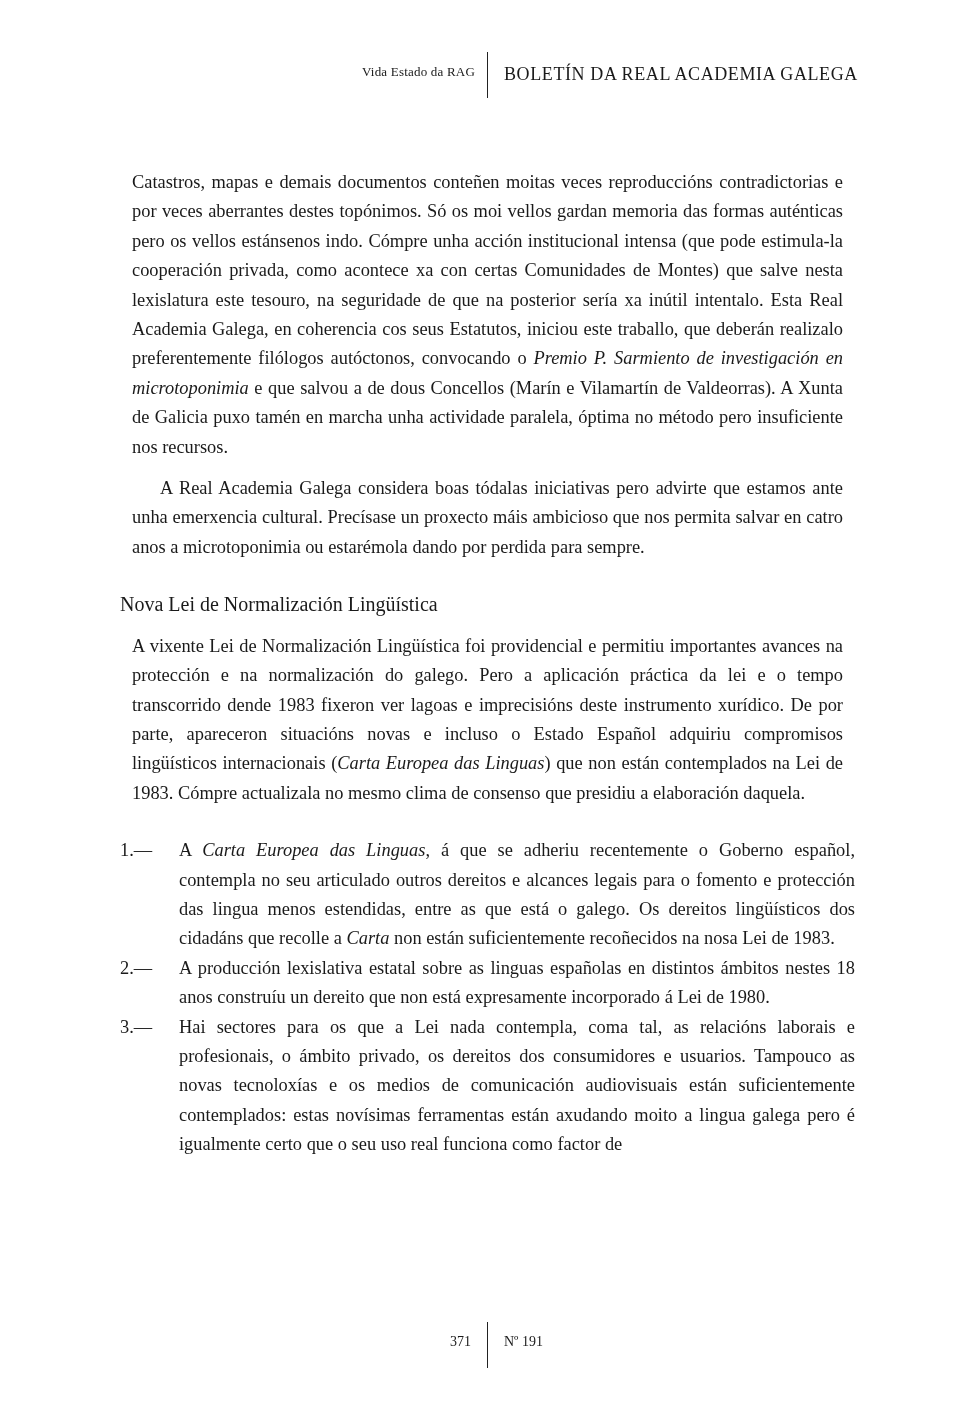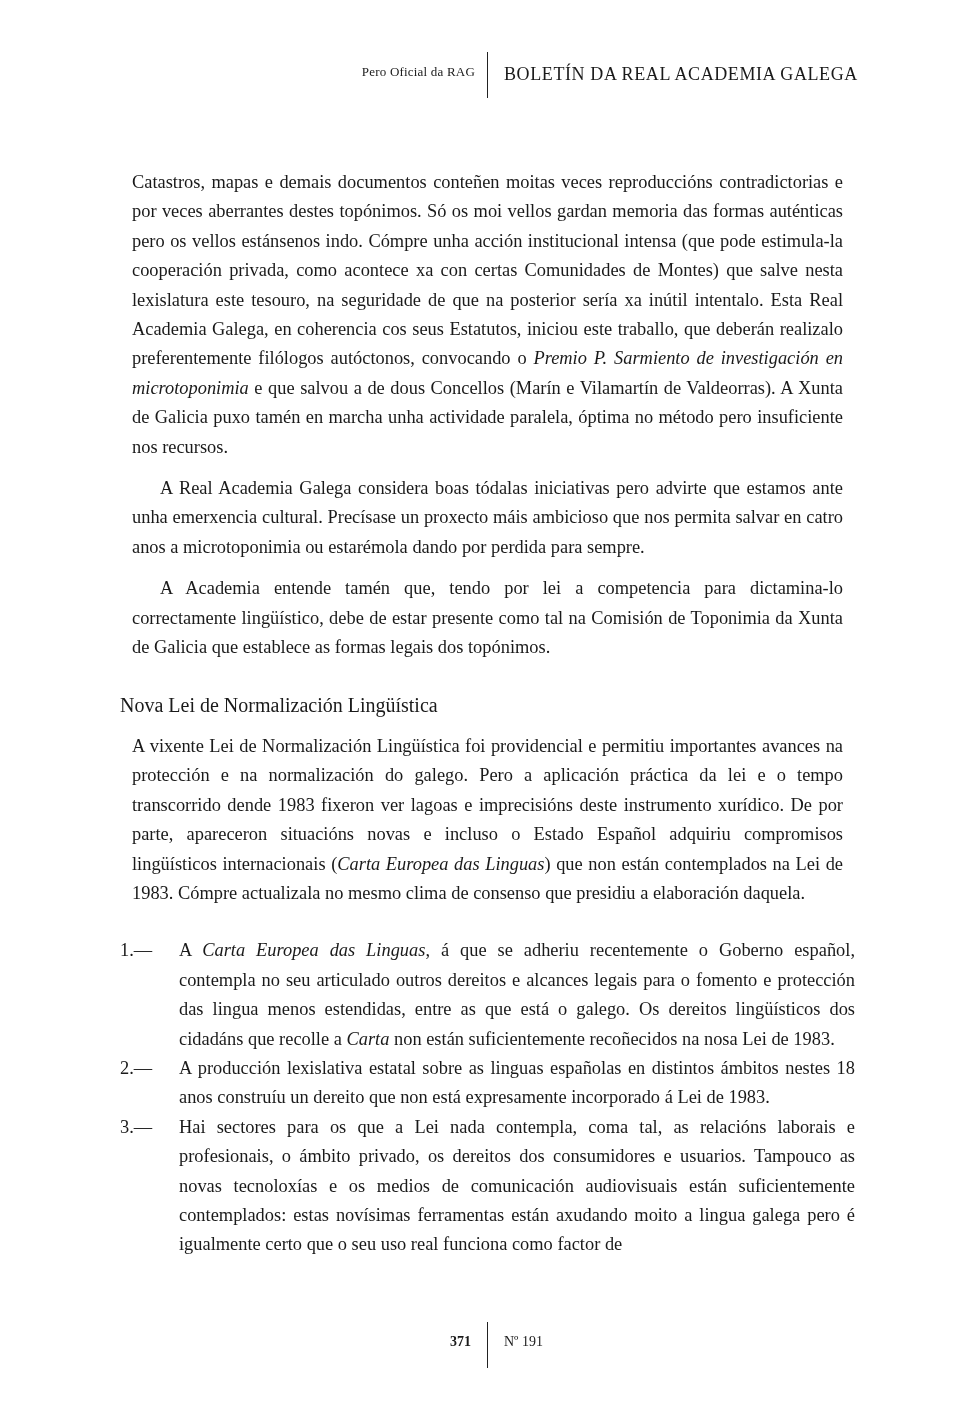--- a/index.html
+++ b/index.html
@@ -23,50 +23,49 @@
     .content p.indent { text-indent: 28px; }
     .content em { font-style: italic; }
     .section-title {
       margin-top: 28px; font-weight: normal; font-size: 20px; line-height: 29.4px;
     }
     .list { margin-top: 28px; }
     .list-item { position: relative; padding-left: 59px; }
     .list-num { position: absolute; left: 0; top: 0; white-space: nowrap; }
     .footer { position: absolute; top: 1322px; left: 0; width: 975px; height: 46px; }
     .page-number {
-      position: absolute; right: 504px; top: 12px; font-weight: bold; font-size: 14px;
+      position: absolute; right: 504px; top: 12px; font-weight: normal; font-size: 14px;
     }
     .footer-divider { position: absolute; left: 487px; top: 0; width: 1px; height: 46px; background: #222; }
     .issue-number { position: absolute; left: 504px; top: 12px; font-size: 14px; }
   </style>
 </head>
 <body>
 
 <div class="header">
-  <span class="header-left">Pero Oficial da RAG</span>
+  <span class="header-left">Vida Estado da RAG</span>
   <span class="header-divider"></span>
   <span class="header-right">BOLETÍN DA REAL ACADEMIA GALEGA</span>
 </div>
 
 <div class="content">
   <p><span>Catastros, mapas e demais documentos conteñen moitas veces reproduccións contradictorias e por veces aberrantes destes topónimos. Só os moi vellos gardan memoria das formas auténticas pero os vellos estánsenos indo. Cómpre unha acción institucional intensa (que pode estimula-la cooperación privada, como acontece xa con certas Comunidades de Montes) que salve nesta lexislatura este tesouro, na seguridade de que na posterior sería xa inútil intentalo. Esta Real Academia Galega, en coherencia cos seus Estatutos, iniciou este traballo, que deberán realizalo preferentemente filólogos autóctonos, convocando o </span><em>Premio P. Sarmiento de investigación en microtoponimia</em><span> e que salvou a de dous Concellos (Marín e Vilamartín de Valdeorras). A Xunta de Galicia puxo tamén en marcha unha actividade paralela, óptima no método pero insuficiente nos recursos.</span></p>
   <p class="indent">A Real Academia Galega considera boas tódalas iniciativas pero advirte que estamos ante unha emerxencia cultural. Precísase un proxecto máis ambicioso que nos permita salvar en catro anos a microtoponimia ou estarémola dando por perdida para sempre.</p>
-  <p class="indent">A Academia entende tamén que, tendo por lei a competencia para dictamina-lo correctamente lingüístico, debe de estar presente como tal na Comisión de Toponimia da Xunta de Galicia que establece as formas legais dos topónimos.</p>
 
   <div class="section-title">Nova Lei de Normalización Lingüística</div>
   <p><span>A vixente Lei de Normalización Lingüística foi providencial e permitiu importantes avances na protección e na normalización do galego. Pero a aplicación práctica da lei e o tempo transcorrido dende 1983 fixeron ver lagoas e imprecisións deste instrumento xurídico. De por parte, apareceron situacións novas e incluso o Estado Español adquiriu compromisos lingüísticos internacionais (</span><em>Carta Europea das Linguas</em><span>) que non están contemplados na Lei de 1983. Cómpre actualizala no mesmo clima de consenso que presidiu a elaboración daquela.</span></p>
 
   <div class="list">
     <div class="list-item">
       <span class="list-num">1.—</span>
       <span>A </span><em>Carta Europea das Linguas</em><span>, á que se adheriu recentemente o Goberno español, contempla no seu articulado outros dereitos e alcances legais para o fomento e protección das lingua menos estendidas, entre as que está o galego. Os dereitos lingüísticos dos cidadáns que recolle a </span><em>Carta</em><span> non están suficientemente recoñecidos na nosa Lei de 1983.</span>
     </div>
     <div class="list-item">
       <span class="list-num">2.—</span>
-      <span>A producción lexislativa estatal sobre as linguas españolas en distintos ámbitos nestes 18 anos construíu un dereito que non está expresamente incorporado á Lei de 1983.</span>
+      <span>A producción lexislativa estatal sobre as linguas españolas en distintos ámbitos nestes 18 anos construíu un dereito que non está expresamente incorporado á Lei de 1980.</span>
     </div>
     <div class="list-item">
       <span class="list-num">3.—</span>
       <span>Hai sectores para os que a Lei nada contempla, coma tal, as relacións laborais e profesionais, o ámbito privado, os dereitos dos consumidores e usuarios. Tampouco as novas tecnoloxías e os medios de comunicación audiovisuais están suficientemente contemplados: estas novísimas ferramentas están axudando moito a lingua galega pero é igualmente certo que o seu uso real funciona como factor de</span>
     </div>
   </div>
 </div>
 
 <div class="footer">
   <span class="page-number">371</span>

